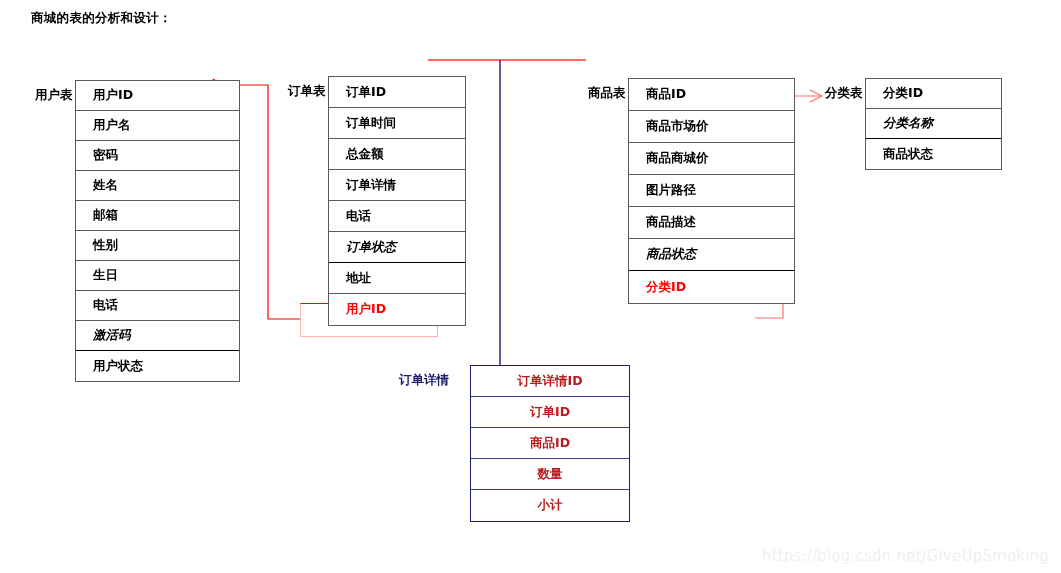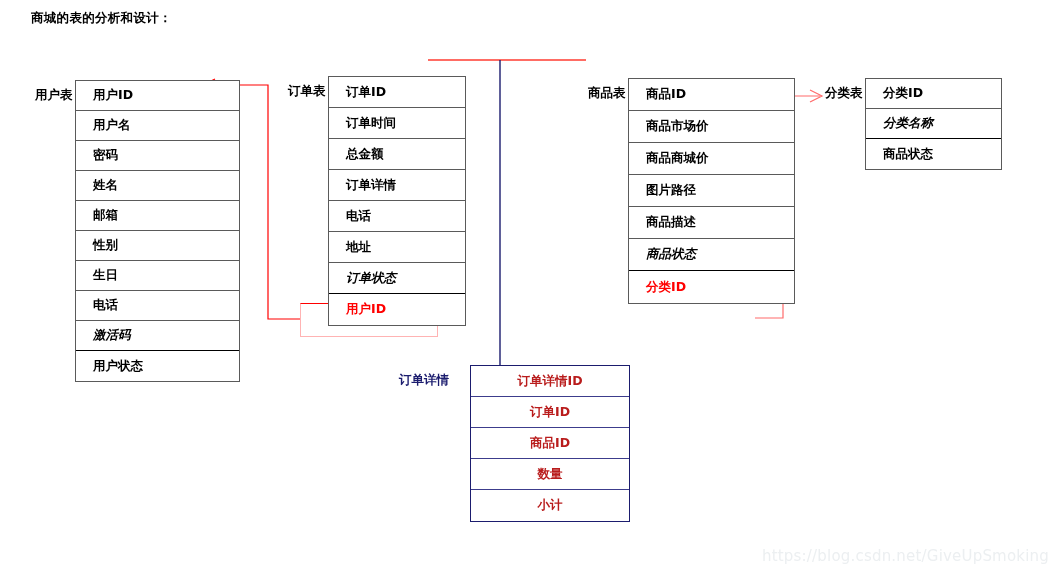--- a/index.html
+++ b/index.html
@@ -107,22 +107,22 @@
       </div>
     </div>
     <div class="table-block" style="left: 288px; top: 76px;">
       <div class="table-caption">订单表</div>
       <div class="tbl" style="width: 138px;">
         <div class="row" style="height: 31px;">订单ID</div>
         <div class="row" style="height: 31px;">订单时间</div>
         <div class="row" style="height: 31px;">总金额</div>
         <div class="row" style="height: 31px;">订单详情</div>
         <div class="row" style="height: 31px;">电话</div>
+        <div class="row dark" style="height: 31px;">订单状态</div>
         <div class="row" style="height: 31px;">地址</div>
-        <div class="row dark" style="height: 31px;">订单状态</div>
         <div class="row fk-red" style="height: 31px;">用户ID</div>
       </div>
     </div>
     <div class="table-block" style="left: 588px; top: 78px;">
       <div class="table-caption">商品表</div>
       <div class="tbl" style="width: 167px;">
         <div class="row" style="height: 32px;">商品ID</div>
         <div class="row" style="height: 32px;">商品市场价</div>
         <div class="row" style="height: 32px;">商品商城价</div>
         <div class="row" style="height: 32px;">图片路径</div>

